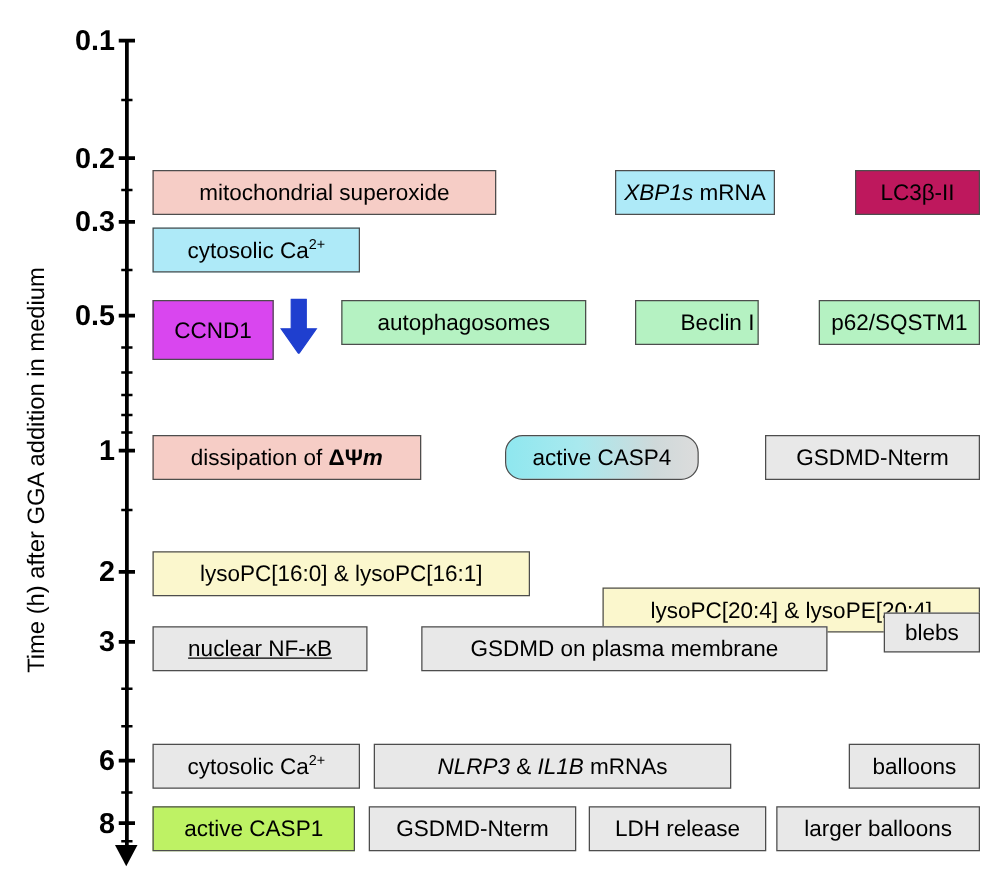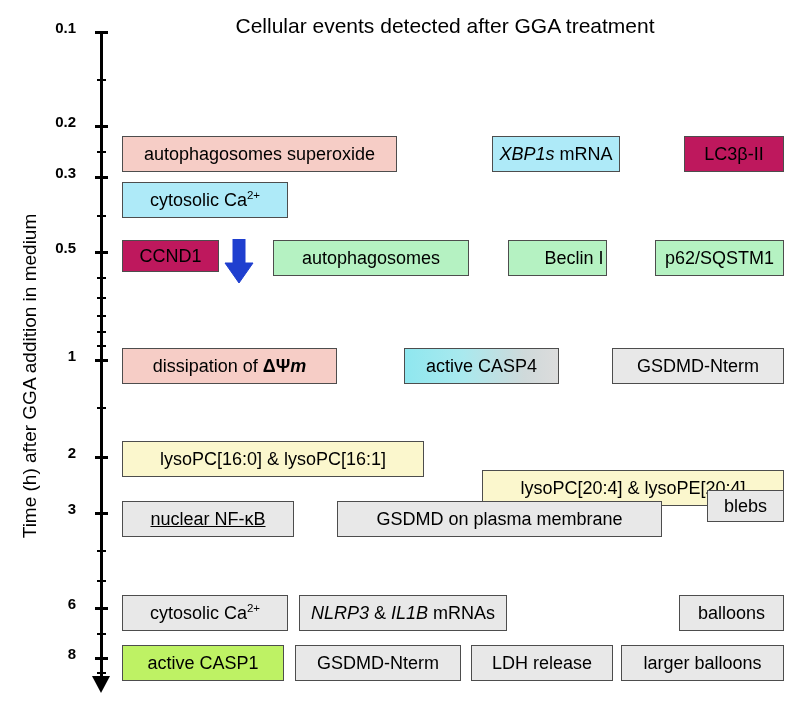--- a/index.html
+++ b/index.html
@@ -70,24 +70,24 @@
     position: absolute;
     left: 96px;
     height: 2px;
     background: #000;
   }
   .tick.major { width: 13px; left: 95px; height: 3px; }
   .tick.minor { width: 9px; left: 97px; height: 2px; }
 
   .tick-label {
     position: absolute;
-    right: 16px;
+    right: 0;
     width: 60px;
     text-align: right;
-    font-size: 15px;
+    font-size: 23px;
     color: #000;
     font-weight: 700;
     white-space: nowrap;
   }
   .tick-label-wrap {
     position: absolute;
     left: 28px;
     width: 64px;
   }
 
@@ -121,21 +121,20 @@
     top: 239px;
     width: 32px;
     height: 44px;
   }
 </style>
 </head>
 <body>
 
 <div id="figure">
 
-  <div id="chart-title">Cellular events detected after GGA treatment</div>
 
   <div id="y-axis-label">Time (h) after GGA addition in medium</div>
 
   <div id="axis-line"></div>
   <div id="axis-arrow"></div>
 
   <div id="tick-layer">
       <div class="tick major" style="top: 31px;"></div>
       <div class="tick-label-wrap" style="top: 19px;">
         <div class="tick-label">0.1</div>
@@ -188,47 +187,47 @@
     </div>
 
   <div id="down-arrow">
     <svg width="32" height="44" viewBox="0 0 32 44" aria-hidden="true">
       <polygon points="10,0 22,0 22,24 30,24 16,44 2,24 10,24" fill="#1f3fcf" stroke="#1f3fcf" stroke-width="1"></polygon>
     </svg>
   </div>
 
   <div id="box-layer">
       <div class="event-box" style="left: 122px; top: 136px; width: 275px; height: 36px; background-color: rgb(246, 205, 198);">
-        <span>autophagosomes superoxide</span>
+        <span>mitochondrial superoxide</span>
       </div>
       <div class="event-box" style="left: 492px; top: 136px; width: 128px; height: 36px; background-color: rgb(174, 234, 248);">
         <span><span class="it">XBP1s</span> mRNA</span>
       </div>
       <div class="event-box" style="left: 684px; top: 136px; width: 100px; height: 36px; background-color: #be185d;">
         <span>LC3β-II</span>
       </div>
       <div class="event-box" style="left: 122px; top: 182px; width: 166px; height: 36px; background-color: rgb(174, 234, 248);">
         <span>cytosolic Ca<sup>2+</sup></span>
       </div>
-      <div class="event-box" style="left: 122px; top: 240px; width: 97px; height: 32px; background-color: #be185d;">
+      <div class="event-box" style="left: 122px; top: 240px; width: 97px; height: 48px; background-color: #d946ef;">
         <span>CCND1</span>
       </div>
       <div class="event-box" style="left: 273px; top: 240px; width: 196px; height: 36px; background-color: rgb(181, 242, 194);">
         <span>autophagosomes</span>
       </div>
       <div class="event-box" style="left: 508px; top: 240px; width: 99px; height: 36px; background-color: rgb(181, 242, 194); padding-left: 40px;">
         <span>Beclin I</span>
       </div>
       <div class="event-box" style="left: 655px; top: 240px; width: 129px; height: 36px; background-color: rgb(181, 242, 194);">
         <span>p62/SQSTM1</span>
       </div>
       <div class="event-box" style="left: 122px; top: 348px; width: 215px; height: 36px; background-color: rgb(246, 205, 198);">
         <span>dissipation of <span class="greek-bold">ΔΨ</span><span class="greek-ital">m</span></span>
       </div>
-      <div class="event-box" style="left: 404px; top: 348px; width: 155px; height: 36px; background: linear-gradient(90deg, rgb(143, 231, 239) 0%, rgb(169, 233, 238) 38%, rgb(207, 217, 218) 78%, rgb(220, 220, 220) 100%);">
+      <div class="event-box" style="left: 404px; top: 348px; width: 155px; height: 36px; background: linear-gradient(90deg, rgb(143, 231, 239) 0%, rgb(169, 233, 238) 38%, rgb(207, 217, 218) 78%, rgb(220, 220, 220) 100%); border-radius: 14px;">
         <span>active CASP4</span>
       </div>
       <div class="event-box" style="left: 612px; top: 348px; width: 172px; height: 36px; background-color: rgb(232, 232, 232);">
         <span>GSDMD-Nterm</span>
       </div>
       <div class="event-box" style="left: 122px; top: 441px; width: 302px; height: 36px; background-color: rgb(251, 247, 205);">
         <span>lysoPC[16:0] &amp; lysoPC[16:1]</span>
       </div>
       <div class="event-box" style="left: 482px; top: 441px; width: 302px; height: 36px; background-color: rgb(251, 247, 205); margin-top: 29px;">
         <span>lysoPC[20:4] &amp; lysoPE[20:4]</span>
@@ -238,21 +237,21 @@
       </div>
       <div class="event-box" style="left: 337px; top: 501px; width: 325px; height: 36px; background-color: rgb(232, 232, 232);">
         <span>GSDMD on plasma membrane</span>
       </div>
       <div class="event-box" style="left: 707px; top: 490px; width: 77px; height: 32px; background-color: rgb(232, 232, 232);">
         <span>blebs</span>
       </div>
       <div class="event-box" style="left: 122px; top: 595px; width: 166px; height: 36px; background-color: rgb(232, 232, 232);">
         <span>cytosolic Ca<sup>2+</sup></span>
       </div>
-      <div class="event-box" style="left: 299px; top: 595px; width: 208px; height: 36px; background-color: rgb(232, 232, 232); text-align: center;">
+      <div class="event-box" style="left: 299px; top: 595px; width: 286px; height: 36px; background-color: rgb(232, 232, 232); text-align: center;">
         <span><span class="it">NLRP3</span> &amp; <span class="it">IL1B</span> mRNAs</span>
       </div>
       <div class="event-box" style="left: 679px; top: 595px; width: 105px; height: 36px; background-color: rgb(232, 232, 232);">
         <span>balloons</span>
       </div>
       <div class="event-box" style="left: 122px; top: 645px; width: 162px; height: 36px; background-color: #bef264; text-align: center;">
         <span>active CASP1</span>
       </div>
       <div class="event-box" style="left: 295px; top: 645px; width: 166px; height: 36px; background-color: rgb(232, 232, 232);">
         <span>GSDMD-Nterm</span>

